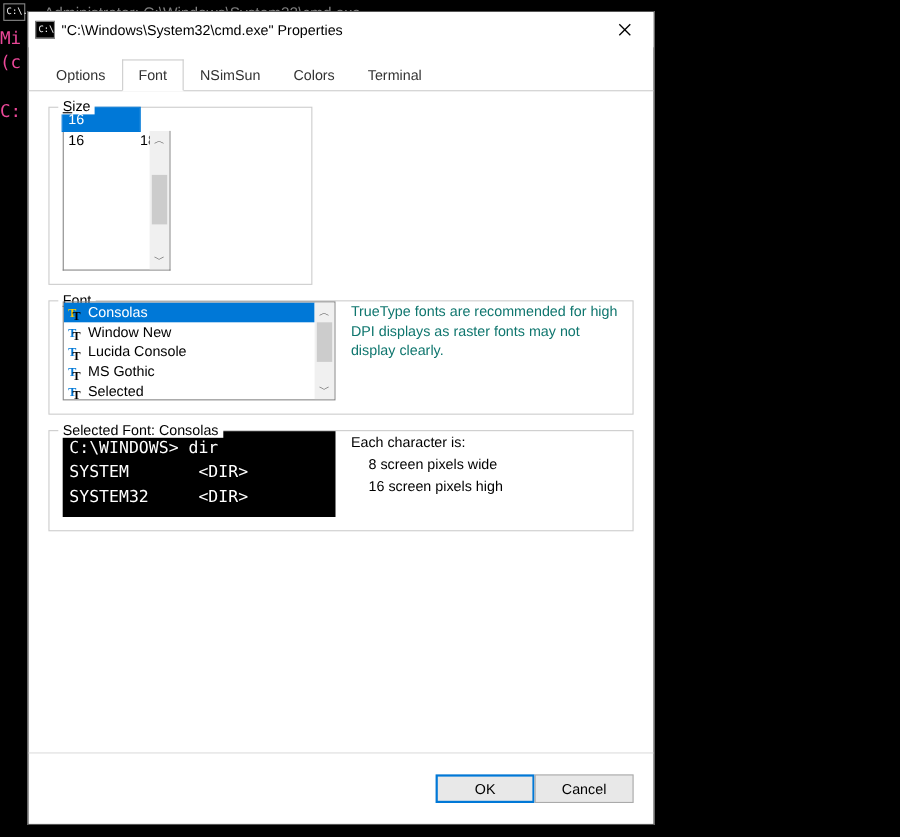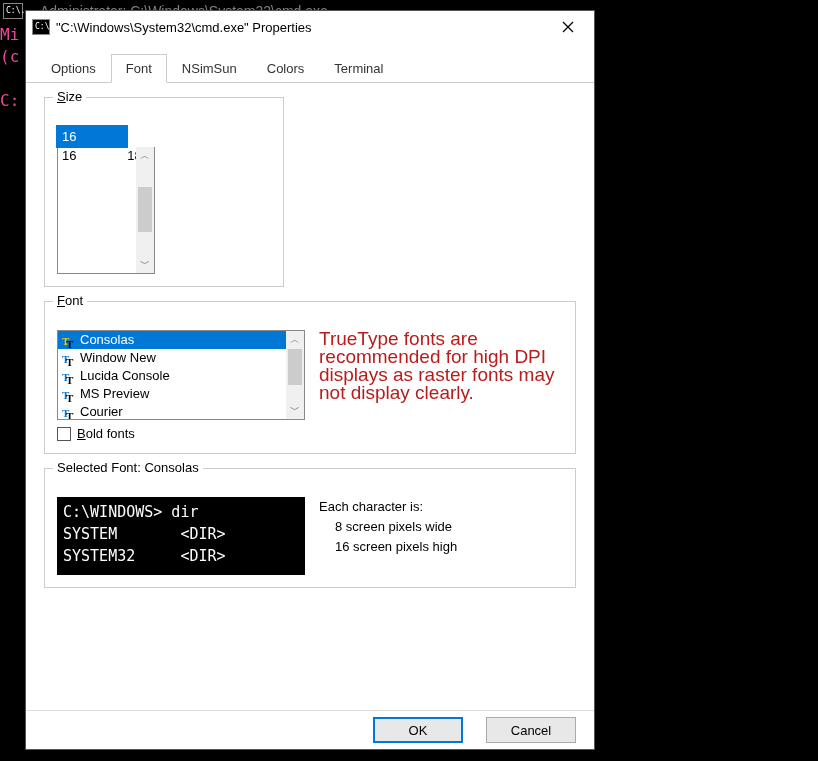--- a/index.html
+++ b/index.html
@@ -108,21 +108,21 @@
       border: 1px solid #ccc;
       border-bottom: 1px solid #fff;
       background: #fff;
     }
     .tab-content {
       padding: 14px 18px;
       flex: 1;
     }
     .group {
       border: 1px solid #ccc;
-      padding: 28px 12px 12px 12px;
+      padding: 0 12px 12px 12px;
       margin-bottom: 14px;
       position: relative;
     }
     .group-label {
       position: absolute;
       top: -9px;
       left: 8px;
       background: #fff;
       padding: 0 4px;
       font-size: 13px;
@@ -289,23 +289,23 @@
     }
     .font-sb-thumb {
       position: absolute;
       top: 18px;
       left: 2px;
       width: 14px;
       height: 36px;
       background: #ccc;
     }
     .font-hint {
-      font-size: 19px;
+      font-size: 13px;
       line-height: 18px;
-      color: #b91c1c;
+      color: #0f766e;
       flex: 1;
     }
     .bold-row {
       margin-top: 6px;
       display: flex;
       align-items: center;
       font-size: 13px;
     }
     .checkbox {
       width: 14px;
@@ -329,22 +329,22 @@
       gap: 14px;
     }
     .char-info {
       font-size: 13px;
       line-height: 20px;
     }
     .char-info .indent { padding-left: 16px; }
     .button-row {
       display: flex;
       justify-content: flex-end;
-      gap: 23px;
-      padding: 6px 18px;
+      gap: 0;
+      padding: 19px 18px;
       border-top: 1px solid #ddd;
     }
     .btn {
       min-width: 90px;
       height: 26px;
       font-size: 13px;
       border: 1px solid #aaa;
       background: #e8e8e8;
       cursor: pointer;
     }
@@ -421,35 +421,31 @@
               <div class="font-item">
                   <span class="tt-icon"></span>
                   <span>Window New</span>
                 </div>
               <div class="font-item">
                   <span class="tt-icon"></span>
                   <span>Lucida Console</span>
                 </div>
               <div class="font-item">
                   <span class="tt-icon"></span>
-                  <span>MS Preview</span>
+                  <span>MS Gothic</span>
                 </div>
               <div class="font-item">
                   <span class="tt-icon"></span>
-                  <span>Courier</span>
+                  <span>Selected</span>
                 </div>
             </div><div class="font-scrollbar">
               <div class="sb-up">︿</div>
               <div class="font-sb-thumb"></div>
               <div class="sb-down" style="position:absolute;bottom:0;width:100%">﹀</div>
             </div>
-          </div>
-          <div class="bold-row">
-            <div class="checkbox"></div>
-            <span><span class="underline-char">B</span><span>old fonts</span></span>
           </div>
         </div>
         <div class="font-hint">TrueType fonts are recommended for high DPI displays as raster fonts may not display clearly.</div>
       </div>
     </div>
 
     <div class="group selected-font-group">
       <div class="group-label">Selected Font: Consolas</div>
       <div class="selected-font-inner">
         <div class="preview-sample">C:\WINDOWS&gt; dir

